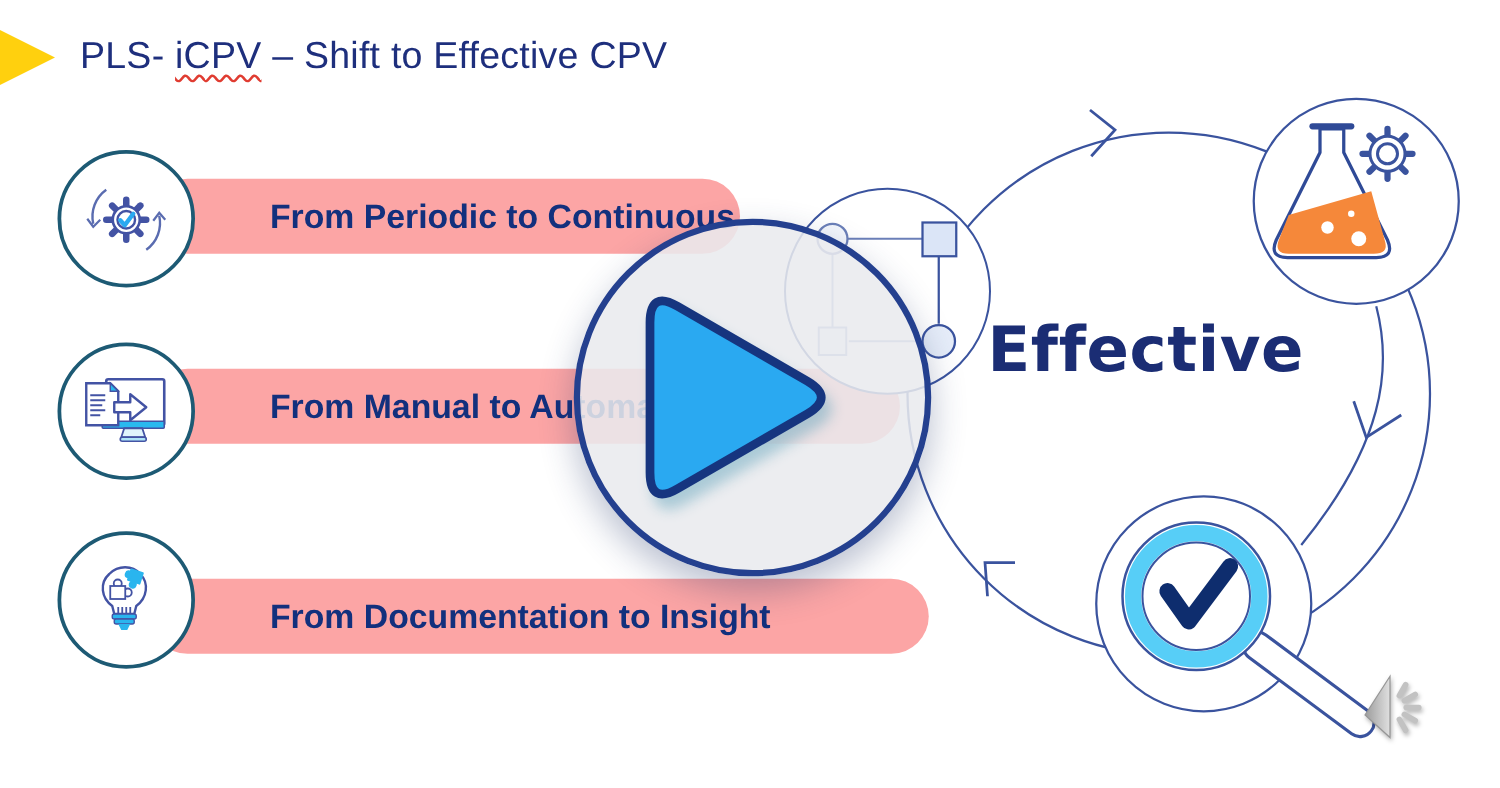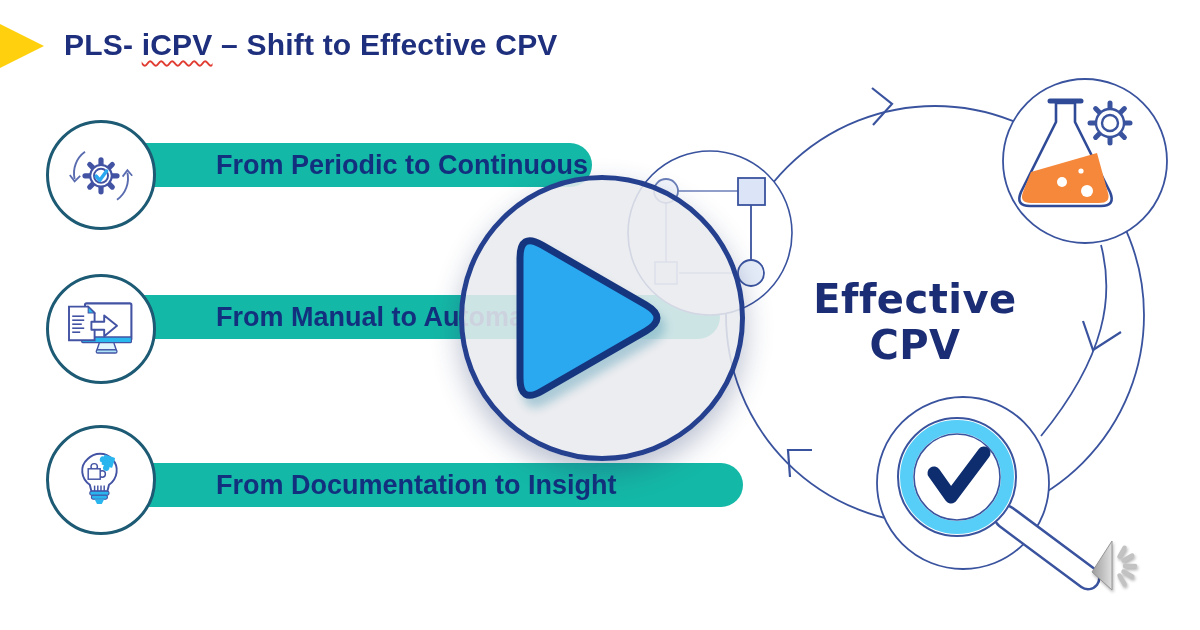--- a/index.html
+++ b/index.html
@@ -3,45 +3,45 @@
 <meta charset="utf-8">
 <style>
   html,body{margin:0;padding:0;}
   body{width:1200px;height:630px;overflow:hidden;background:#fff;
        font-family:"Liberation Sans", sans-serif;position:relative;}
   .stage{position:absolute;left:0;top:0;width:1200px;height:630px;}
 
   
   .accent-arrow{position:absolute;left:0;top:24px;width:44px;height:44px;
     background:#ffd00e;clip-path:polygon(0 0,100% 50%,0 100%);z-index:3;}
-  .title{position:absolute;left:64px;top:28px;font-size:30px;font-weight:bold;
+  .title{position:absolute;left:64px;top:28px;font-size:30px;font-weight:normal;
     color:#1e2f7d;letter-spacing:.2px;z-index:3;white-space:pre;}
   .title .squiggle{text-decoration-line:underline;text-decoration-style:wavy;
     text-decoration-color:#e03c31;text-decoration-thickness:2px;text-underline-offset:5px;}
 
   
   .rows{position:absolute;inset:0;z-index:1;}
-  .banner{position:absolute;left:120px;height:44px;background:#14b8a6;border-radius:30px;
+  .banner{position:absolute;left:120px;height:60px;background:#fca5a5;border-radius:30px;
     display:flex;align-items:center;padding-left:96px;box-sizing:border-box;
     color:#12307d;font-size:27px;font-weight:bold;}
   .banner.r1{top:143px;width:472px;}
   .banner.r2{top:295px;width:600px;}
   .banner.r3{top:443px;width:623px;margin-top:20px;}
   .icon-circle{position:absolute;left:46px;width:110px;height:110px;border-radius:50%;
     background:#fff;border:3px solid #1d5a74;box-sizing:border-box;
     display:flex;align-items:center;justify-content:center;}
   .icon-circle.c1{top:120px;}
   .icon-circle.c2{top:274px;}
   .icon-circle.c3{top:425px;}
 
   
   .diagram{position:absolute;left:0;top:0;z-index:2;pointer-events:none;}
   .effective-label{position:absolute;left:790px;top:252px;width:250px;text-align:center;
-    font-family:"DejaVu Sans", sans-serif;font-size:40px;font-weight:bold;color:#1b2d74;
-    line-height:1.15;z-index:2;letter-spacing:.5px;margin-top:24px;}
+    font-family:"DejaVu Sans", sans-serif;font-size:50px;font-weight:bold;color:#1b2d74;
+    line-height:1.15;z-index:2;letter-spacing:.5px;}
 
   
   .play-overlay{position:absolute;left:459px;top:175px;width:286px;height:286px;
     border-radius:50%;border:5px solid #24408f;background:rgba(233,234,238,0.87);
     box-shadow:0 12px 28px rgba(40,60,110,0.32);box-sizing:border-box;z-index:5;cursor:pointer;}
   .play-overlay svg{position:absolute;left:-5px;top:-5px;}
 
   
   .speaker{position:absolute;left:1075px;top:525px;z-index:6;cursor:pointer;}
 </style>
@@ -181,21 +181,20 @@
       <line x1="1006" y1="517" x2="1088" y2="578" stroke="#fff" stroke-width="20" stroke-linecap="round"></line>
       <circle cx="957" cy="477" r="59" fill="#fff" stroke="#3a539e" stroke-width="2"></circle>
       <circle cx="957" cy="477" r="50.5" fill="none" stroke="#57cef7" stroke-width="13"></circle>
       <circle cx="957" cy="477" r="43" fill="#fff" stroke="#3a539e" stroke-width="1.6"></circle>
       <polyline points="934,473 951,497 984,453" fill="none" stroke="#0e2d6e" stroke-width="13" stroke-linecap="round" stroke-linejoin="round"></polyline>
     </g>
   </svg>
 
   <div class="effective-label">
     <div>Effective</div>
-    <div>CPV</div>
   </div>
 
   <div class="play-overlay">
     <svg width="286" height="286" viewBox="0 0 286 286">
       <path d="M 61,83 Q 61,57 83,70 L 187,130 Q 209,143 187,156 L 83,216 Q 61,229 61,203 Z" fill="#2aa9f1" stroke="#16357f" stroke-width="7" stroke-linejoin="round" style="filter: drop-shadow(5px 9px 5px rgba(90,160,185,0.45));"></path>
     </svg>
   </div>
 
   <svg class="speaker" width="90" height="85" viewBox="0 0 90 85">
     <defs>

